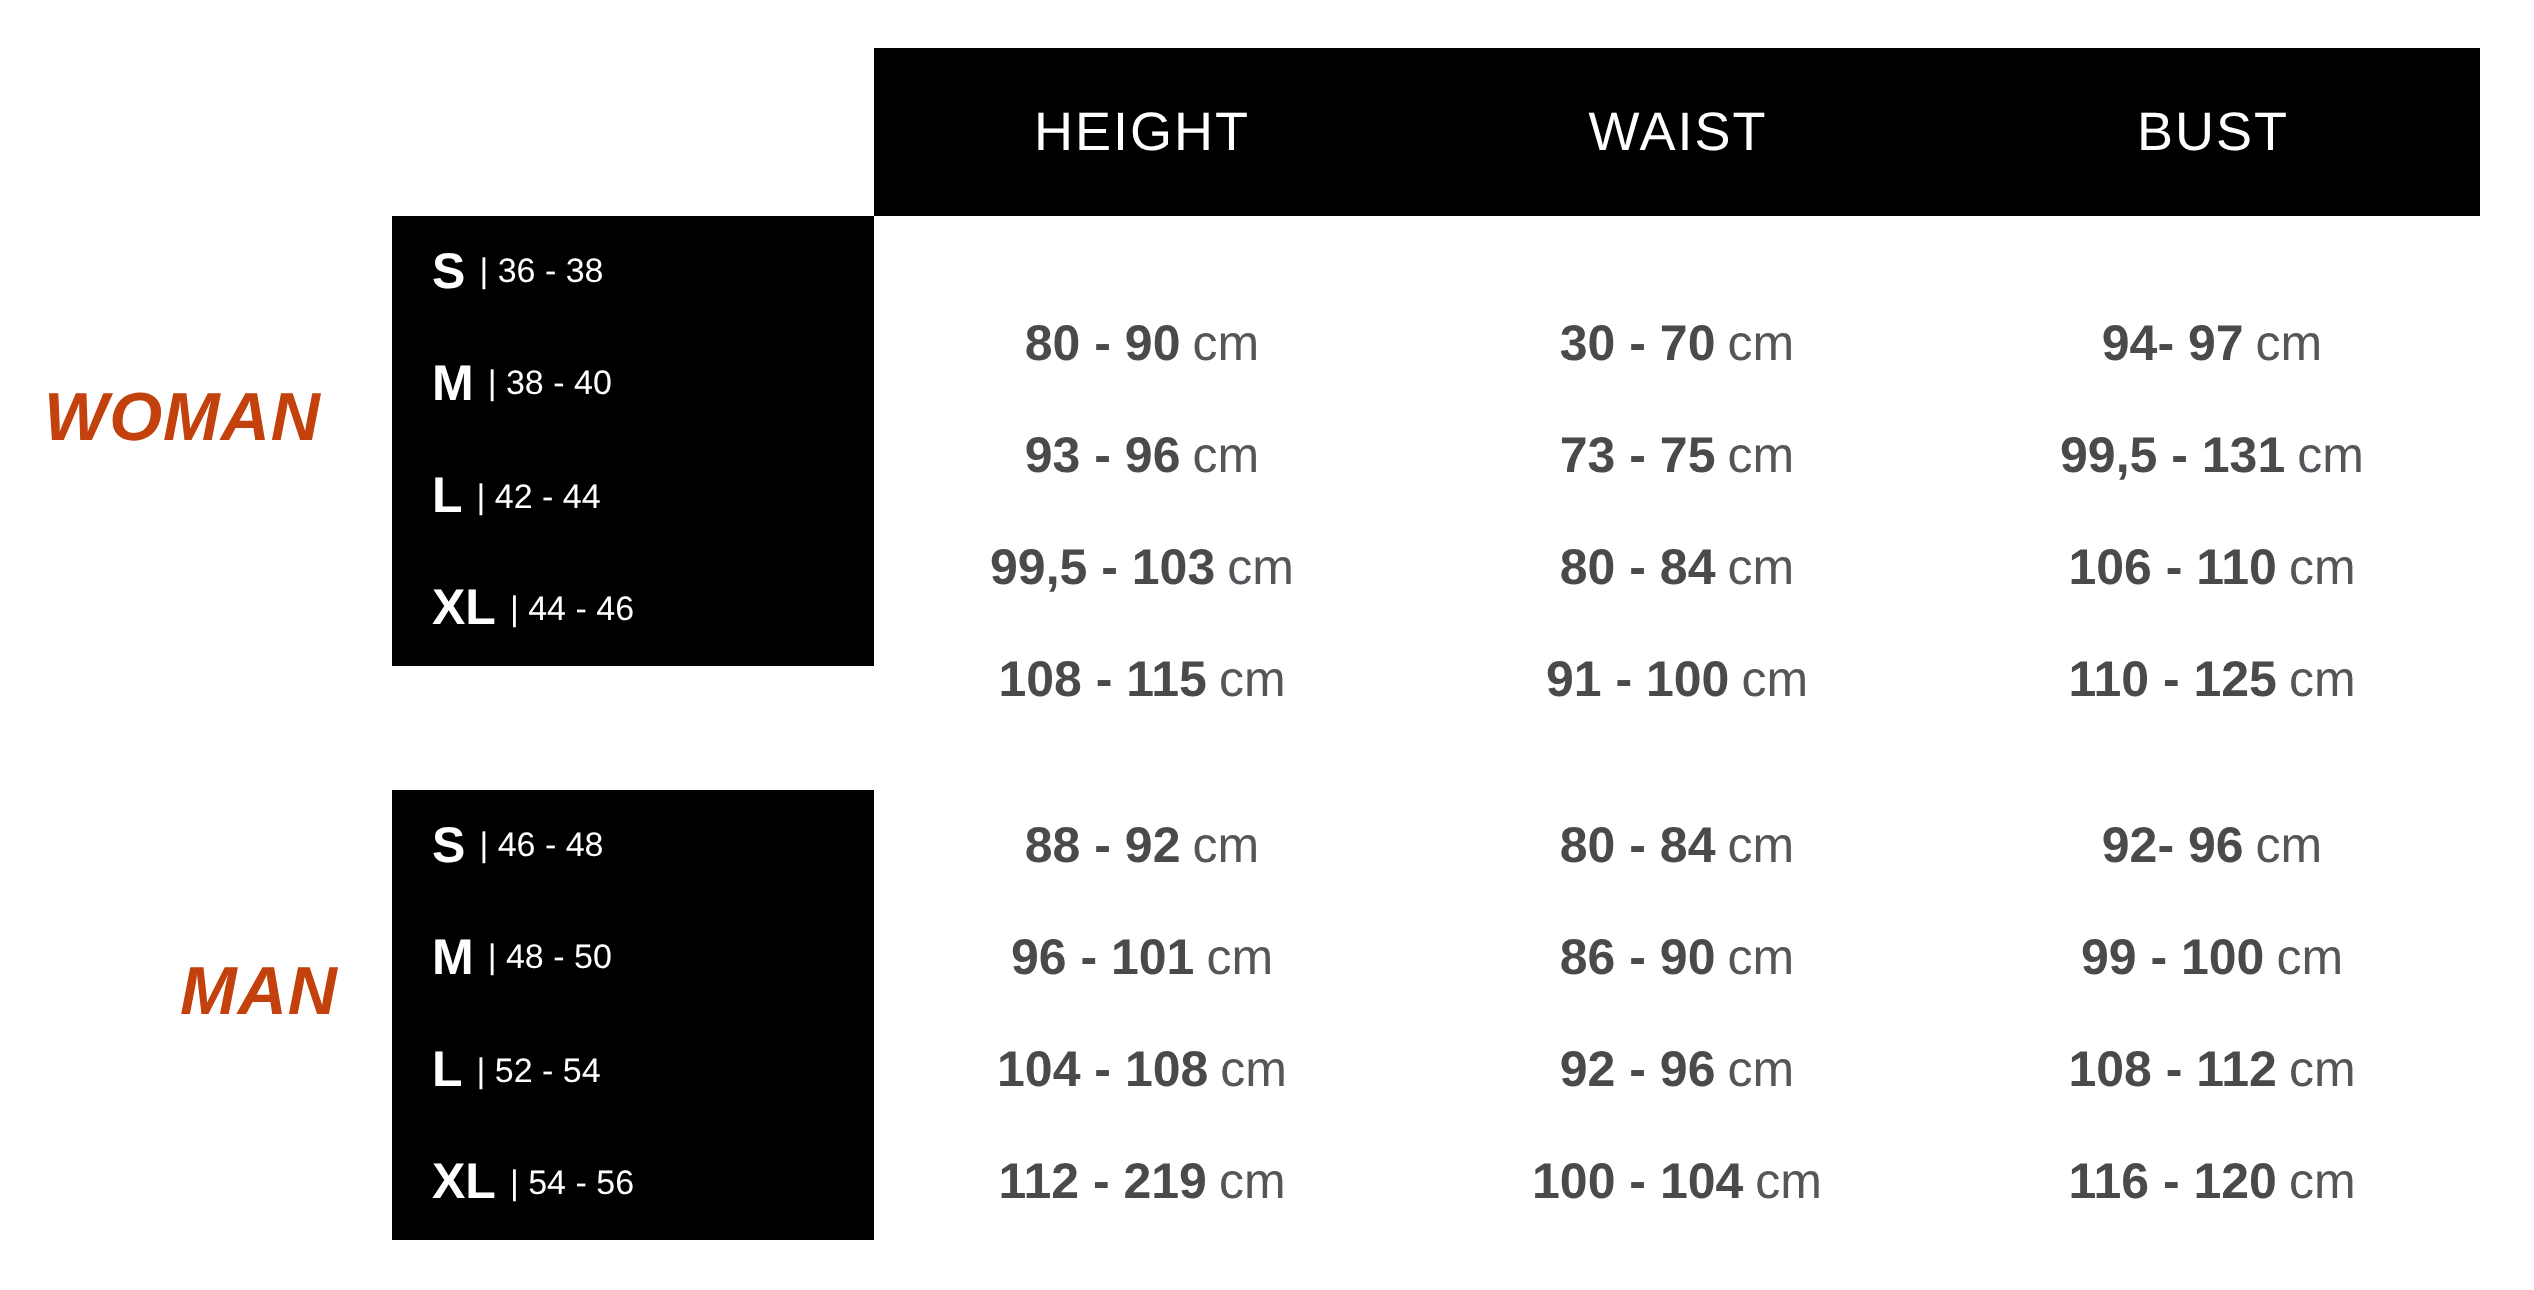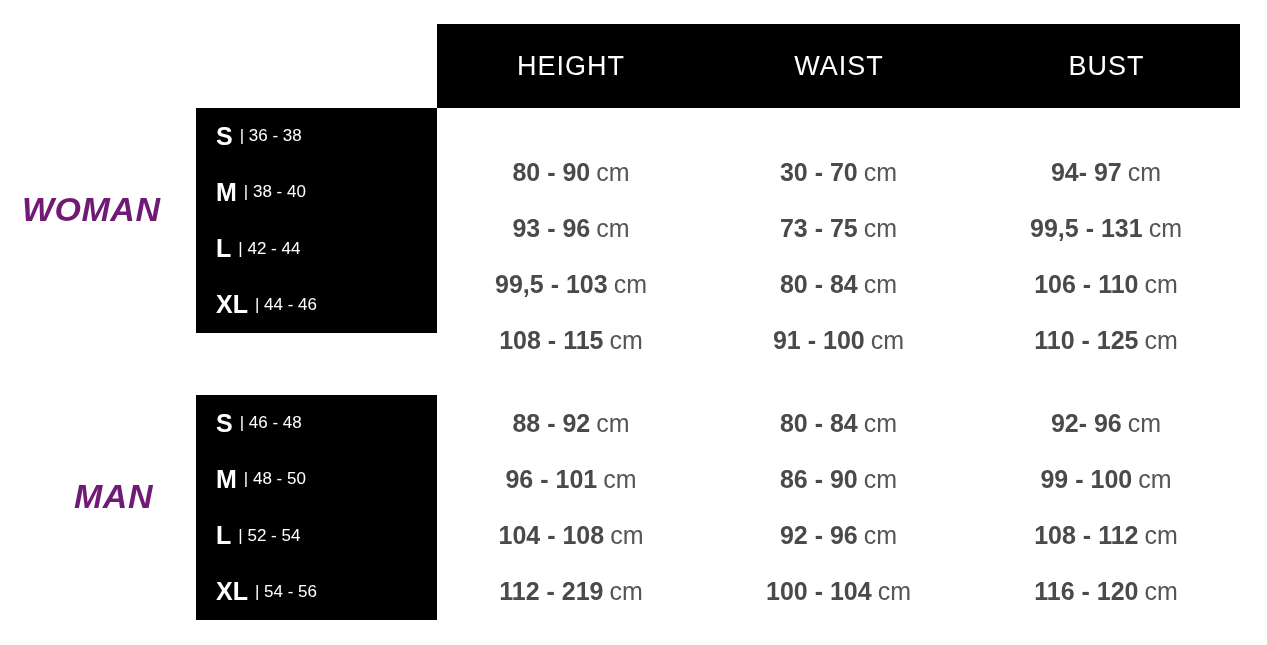--- a/index.html
+++ b/index.html
@@ -42,26 +42,26 @@
   .col-height { width: 268px; }
   .col-bust   { width: 267px; }
   .col-waist  { width: 268px; }
 
   
   .group-label {
     position: absolute;
     font-size: 34px;
     font-weight: bold;
     font-style: italic;
-    color: #701a75;
+    color: #c2410c;
     letter-spacing: 0.5px;
     white-space: nowrap;
   }
   .label-woman { left: 22px; top: 190px; }
-  .label-man   { left: 74px; top: 477px; }
+  .label-man   { left: 90px; top: 477px; }
 
   
   .size-block {
     position: absolute;
     left: 196px;
     width: 241px;
     background: #000000;
   }
   .size-block.woman { top: 108px; height: 225px; }
   .size-block.man   { top: 395px; height: 225px; }

